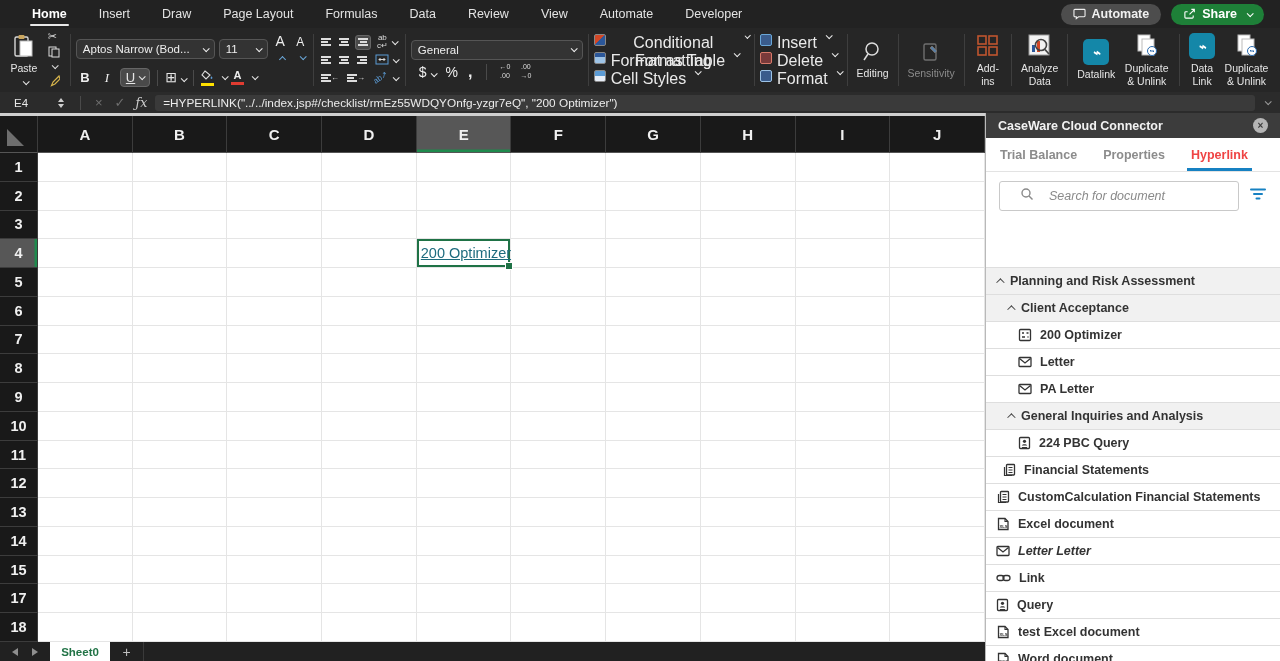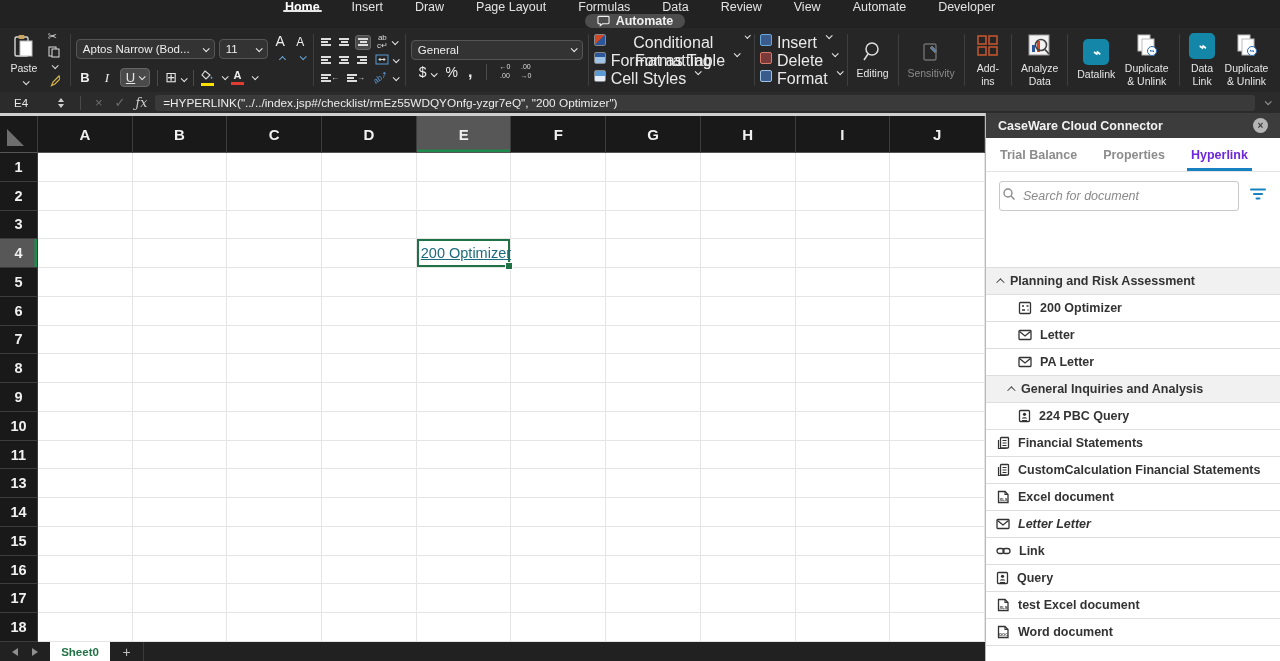--- a/index.html
+++ b/index.html
@@ -5,21 +5,21 @@
   * { margin:0; padding:0; box-sizing:border-box; }
   html,body { width:1280px; height:661px; overflow:hidden; }
   body { position:relative; background:#fff; font-family:"Liberation Sans",sans-serif; }
   button { background:none; border:none; color:inherit; font-family:inherit; cursor:pointer; }
 
   
   .chev { display:inline-block; width:5px; height:5px; border-right:1.4px solid currentColor; border-bottom:1.4px solid currentColor; transform:rotate(45deg) translateY(-1px); margin-left:4px; }
   .chev.up { transform:rotate(-135deg); }
 
   
-  .menubar { position:absolute; left:0; top:0; width:1280px; height:28px; background:#222; display:flex; align-items:center; padding:0 10px;flex-direction:column; }
+  .menubar { position:absolute; left:0; top:0; width:1280px; height:28px; background:#222; display:flex; align-items:center; padding:0 16px; }
   .menu-tabs { display:flex; align-items:center; gap:0; height:100%; }
   .mtab { position:relative; color:#e3e3e3; font-size:12.5px; padding:0 16px; height:100%; display:flex; align-items:center; }
   .mtab.active { font-weight:bold; color:#fff; }
   .mtab.active::after { content:""; position:absolute; left:14px; right:14px; bottom:2px; height:2.5px; background:#e8e8e8; border-radius:2px; }
   .menubar .spacer { flex:1; }
   .pill { display:flex; align-items:center; gap:6px; height:21px; border-radius:11px; font-size:12.5px; font-weight:bold; padding:0 12px; }
   .pill.comments { background:#4d4d4d; color:#f0f0f0; margin-right:10px; }
   .pill.share { background:#1e8038; color:#fff; }
   .pill svg { display:block; }
 
@@ -98,24 +98,24 @@
   .sheet-tab { width:60px; background:#fff; color:#217346; font-size:11.5px; font-weight:bold; display:flex; align-items:center; justify-content:center; }
   .add-sheet { width:34px; color:#c0c0c0; font-size:14px; display:flex; align-items:center; justify-content:center; border-right:1px solid #3a3a3a; }
 
   
   .panel { position:absolute; left:985px; top:113px; width:295px; height:548px; background:#fff; border-left:1px solid #b9b9b9; display:flex; flex-direction:column; }
   .panel-header { height:25px; background:#3c3c3c; color:#f2f2f2; font-size:12.5px; font-weight:bold; display:flex; align-items:center; padding:0 12px; flex:none; }
   .panel-header .spacer { flex:1; }
   .close-btn { width:15px; height:15px; border-radius:50%; background:#b5b5b5; color:#3c3c3c; font-size:10px; font-weight:bold; display:flex; align-items:center; justify-content:center; line-height:1; }
   .ptabs { height:34px; display:flex; align-items:stretch; gap:26px; padding:0 14px; border-bottom:1px solid #e3e3e3; flex:none; }
   .ptab { display:flex; align-items:center; font-size:12.5px; font-weight:bold; color:#8c8c8c; position:relative; }
-  .ptab.active { color:#6d28d9; }
+  .ptab.active { color:#ef4444; }
   .ptab.active::after { content:""; position:absolute; left:-4px; right:-4px; bottom:0; height:3px; background:#1781c2; }
   .searchrow { height:47px; display:flex; align-items:center; padding:0 13px; gap:10px; flex:none; }
-  .searchbox { flex:1; height:30px; border:1px solid #c9c9c9; border-radius:3px; display:flex; align-items:center; padding:0 2px; gap:7px;justify-content:center; }
+  .searchbox { flex:1; height:30px; border:1px solid #c9c9c9; border-radius:3px; display:flex; align-items:center; padding:0 20px; gap:15px;justify-content:center; }
   .searchbox input { border:none; outline:none; flex:1; font-size:12.5px; font-style:italic; color:#555; font-family:"Liberation Sans",sans-serif; background:transparent; }
   .searchbox input::placeholder { color:#8a8a8a; font-style:italic; }
   .filter-btn { flex:none; display:flex; align-items:center; }
   .doclist { flex:1; overflow:hidden;margin-top:48px; }
   .docrow { height:27px; display:flex; align-items:center; gap:8px; border-top:1px solid #dedede; font-size:12.5px; font-weight:bold; color:#333; }
   .docrow.group { background:#f1f1f1; }
   .docrow .gchev { width:6px; height:6px; border-right:1.8px solid #444; border-bottom:1.8px solid #444; transform:rotate(-135deg) translateX(-2px); flex:none; }
   .docrow .dicon { flex:none; display:flex; align-items:center; }
   .doclist .end { border-top:1px solid #dedede; }
 </style>
@@ -639,20 +639,35 @@
           <div class="cell"></div>
           <div class="cell"></div>
           <div class="cell"></div>
           <div class="cell"></div>
           <div class="cell"></div>
           <div class="cell"></div>
           <div class="cell"></div>
         </div>
       </div>
       <div class="grow">
+        <div class="row-h">12</div>
+        <div class="cells">
+          <div class="cell"></div>
+          <div class="cell"></div>
+          <div class="cell"></div>
+          <div class="cell"></div>
+          <div class="cell"></div>
+          <div class="cell"></div>
+          <div class="cell"></div>
+          <div class="cell"></div>
+          <div class="cell"></div>
+          <div class="cell"></div>
+        </div>
+      </div>
+      <div class="grow">
         <div class="row-h">13</div>
         <div class="cells">
           <div class="cell"></div>
           <div class="cell"></div>
           <div class="cell"></div>
           <div class="cell"></div>
           <div class="cell"></div>
           <div class="cell"></div>
           <div class="cell"></div>
           <div class="cell"></div>
@@ -670,35 +685,20 @@
           <div class="cell"></div>
           <div class="cell"></div>
           <div class="cell"></div>
           <div class="cell"></div>
           <div class="cell"></div>
           <div class="cell"></div>
         </div>
       </div>
       <div class="grow">
         <div class="row-h">15</div>
-        <div class="cells">
-          <div class="cell"></div>
-          <div class="cell"></div>
-          <div class="cell"></div>
-          <div class="cell"></div>
-          <div class="cell"></div>
-          <div class="cell"></div>
-          <div class="cell"></div>
-          <div class="cell"></div>
-          <div class="cell"></div>
-          <div class="cell"></div>
-        </div>
-      </div>
-      <div class="grow">
-        <div class="row-h">16</div>
         <div class="cells">
           <div class="cell"></div>
           <div class="cell"></div>
           <div class="cell"></div>
           <div class="cell"></div>
           <div class="cell"></div>
           <div class="cell"></div>
           <div class="cell"></div>
           <div class="cell"></div>
           <div class="cell"></div>
@@ -772,20 +772,24 @@
       <span><svg width="18" height="14" viewBox="0 0 18 14">
             <path d="M2 2.5h14M5 7h8M7.5 11.5h3" stroke="#1781c2" stroke-width="2" stroke-linecap="round"></path>
           </svg></span>
     </button>
   </div>
   <div class="doclist" id="doc-list">
       <div class="docrow group" style="padding-left: 10px;">
         <i class="gchev"></i>
         <span>Planning and Risk Assessment</span>
       </div>
+      <div class="docrow group" style="padding-left: 21px;">
+        <i class="gchev"></i>
+        <span>Client Acceptance</span>
+      </div>
       <div class="docrow" style="padding-left: 32px;">
         <span class="dicon">
           <svg width="14" height="14" viewBox="0 0 14 14">
             <rect x="1.5" y="1.5" width="11" height="11" rx="1" fill="none" stroke="#333" stroke-width="1.3"></rect>
             <path d="M4 5h2M8.5 5h2M4 9h3M9.5 9h1" stroke="#333" stroke-width="1.3"></path>
           </svg>
         </span>
         <span>200 Optimizer</span>
       </div>
       <div class="docrow" style="padding-left: 32px;">
@@ -814,21 +818,21 @@
         <span class="dicon">
           <svg width="13" height="14" viewBox="0 0 13 14">
             <rect x="1.5" y="1.5" width="10" height="11" rx="1" fill="none" stroke="#333" stroke-width="1.3"></rect>
             <circle cx="6.5" cy="5.3" r="1.6" fill="#333"></circle>
             <path d="M3.8 9.6c.5-1.8 4.9-1.8 5.4 0z" fill="#333"></path>
             <path d="M4 11.5h5" stroke="#333"></path>
           </svg>
         </span>
         <span>224 PBC Query</span>
       </div>
-      <div class="docrow" style="padding-left: 10px;">
+      <div class="docrow" style="padding-left: 16px;">
         <span class="dicon">
           <svg width="14" height="14" viewBox="0 0 14 14">
             <path d="M2.5 4v8.5H10" fill="none" stroke="#333" stroke-width="1.2"></path>
             <rect x="4.5" y="1.5" width="8" height="10.5" rx="0.8" fill="#fff" stroke="#333" stroke-width="1.3"></rect>
             <path d="M6.5 4.5h4M6.5 7h4M6.5 9.5h4" stroke="#333" stroke-width="1.1"></path>
           </svg>
         </span>
         <span>Financial Statements</span>
       </div>
       <div class="docrow" style="padding-left: 10px;">

